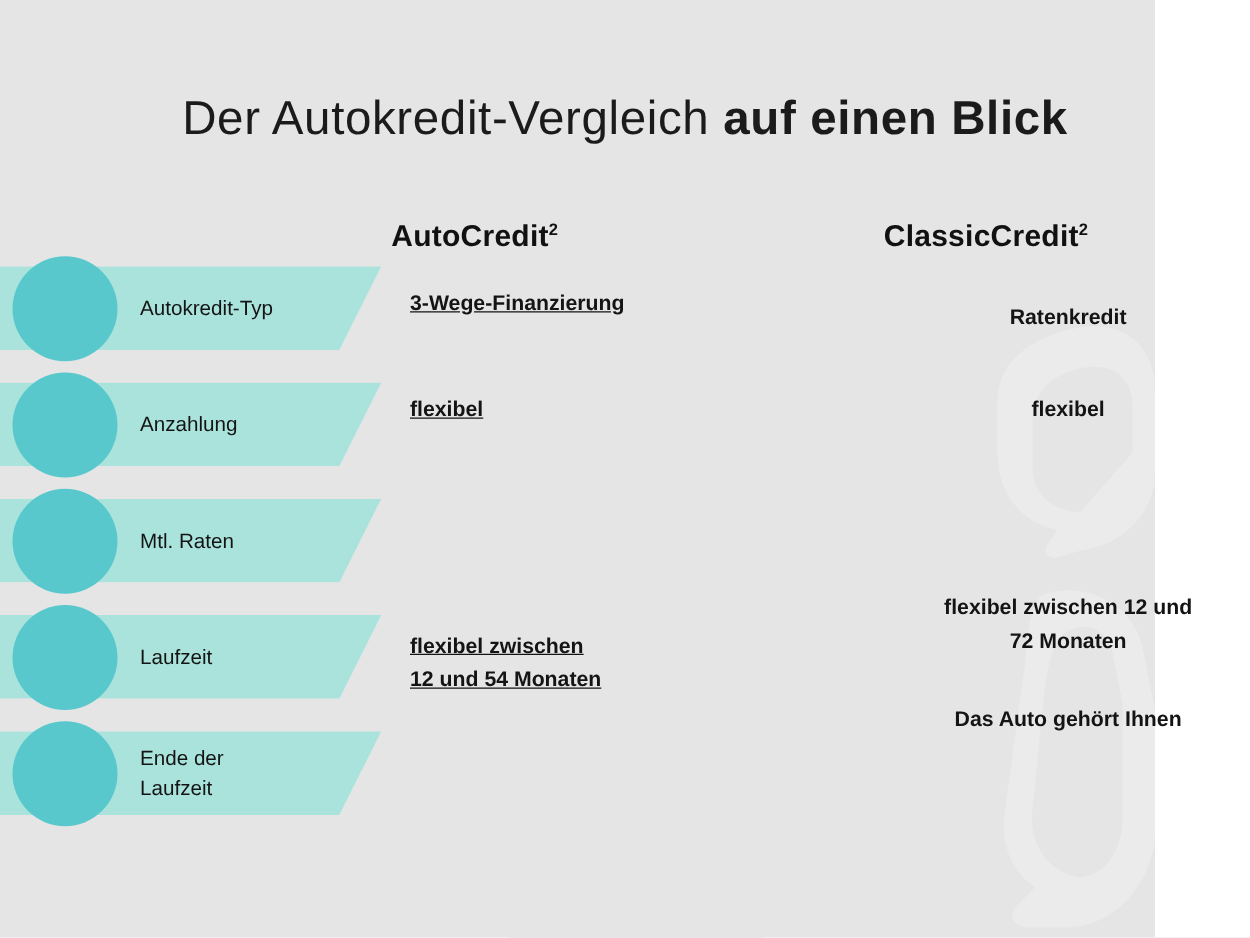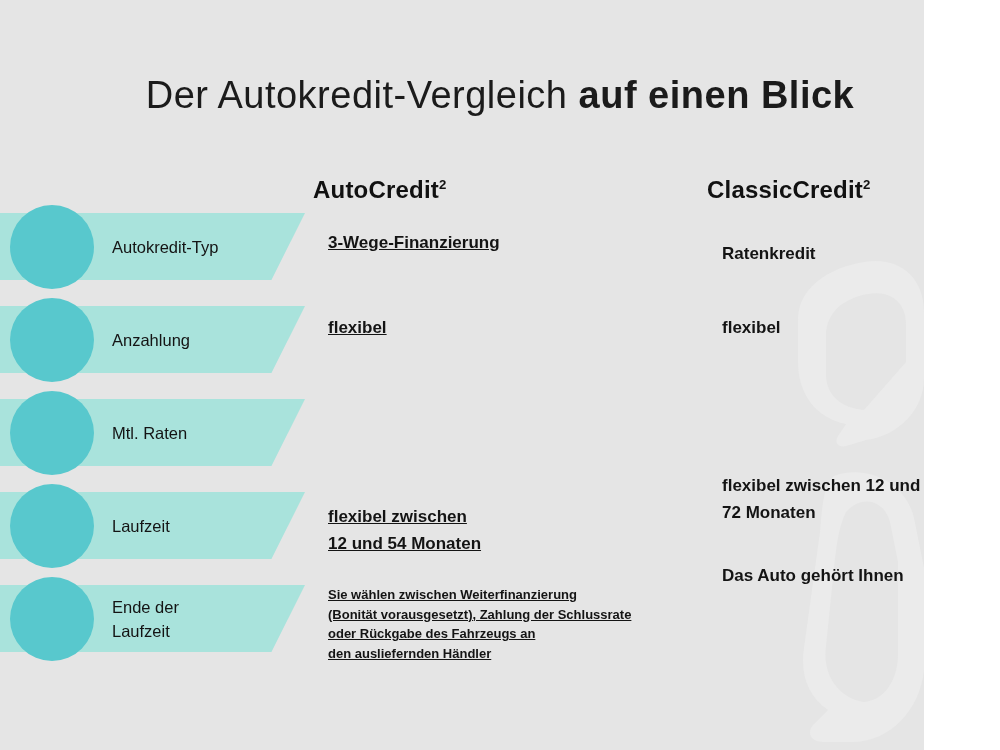--- a/index.html
+++ b/index.html
@@ -110,21 +110,21 @@
   }
   .cell.size-normal {
     font-size: 17px;
     line-height: 27px;
   }
   .cell.size-small {
     font-size: 13px;
     line-height: 19.5px;
   }
   .cell.col-a { left: 328px; width: 375px; text-decoration: underline; }
-  .cell.col-b { left: 722px; width: 265px; }
+  .cell.col-b { left: 722px; width: 265px; text-align: center; }
 </style>
 </head>
 <body>
 
 <div id="infographic">
 
   <svg class="watermark" viewBox="0 0 130 500" xmlns="http://www.w3.org/2000/svg" aria-hidden="true">
     <g fill="#ebebeb">
       <path d="M70 12 C104 6 130 26 130 62 L130 128 C130 160 104 186 72 190 L52 196 C44 198 40 192 44 186 L52 174 C22 168 4 144 4 112 L4 70 C4 38 34 18 70 12 Z
                M74 44 C50 48 32 62 32 86 L32 124 C32 146 48 158 70 160 L112 112 L112 74 C112 54 98 40 74 44 Z"></path>
@@ -165,24 +165,20 @@
     <div class="row-band" style="top:585px"></div>
     <div class="row-dot" style="top:577px"></div>
     <div class="row-label" style="top:595px; white-space:pre-line">Ende der
 Laufzeit</div>
   </div>
 
   <div class="cell col-a size-normal" style="top:229px">3-Wege-Finanzierung</div>
   <div class="cell col-a size-normal" style="top:314px">flexibel</div>
   <div class="cell col-a size-normal" style="top:503px">flexibel zwischen
 12 und 54 Monaten</div>
-  <div class="cell col-a size-small" style="top:585px">Sie wählen zwischen Weiterfinanzierung
-(Bonität vorausgesetzt), Zahlung der Schlussrate
-oder Rückgabe des Fahrzeugs an
-den ausliefernden Händler</div>
 
   <div class="cell col-b size-normal" style="top:240px">Ratenkredit</div>
   <div class="cell col-b size-normal" style="top:314px">flexibel</div>
   <div class="cell col-b size-normal" style="top:472px">flexibel zwischen 12 und
 72 Monaten</div>
   <div class="cell col-b size-normal" style="top:562px">Das Auto gehört Ihnen</div>
 
 </div>
 
 </body></html>

